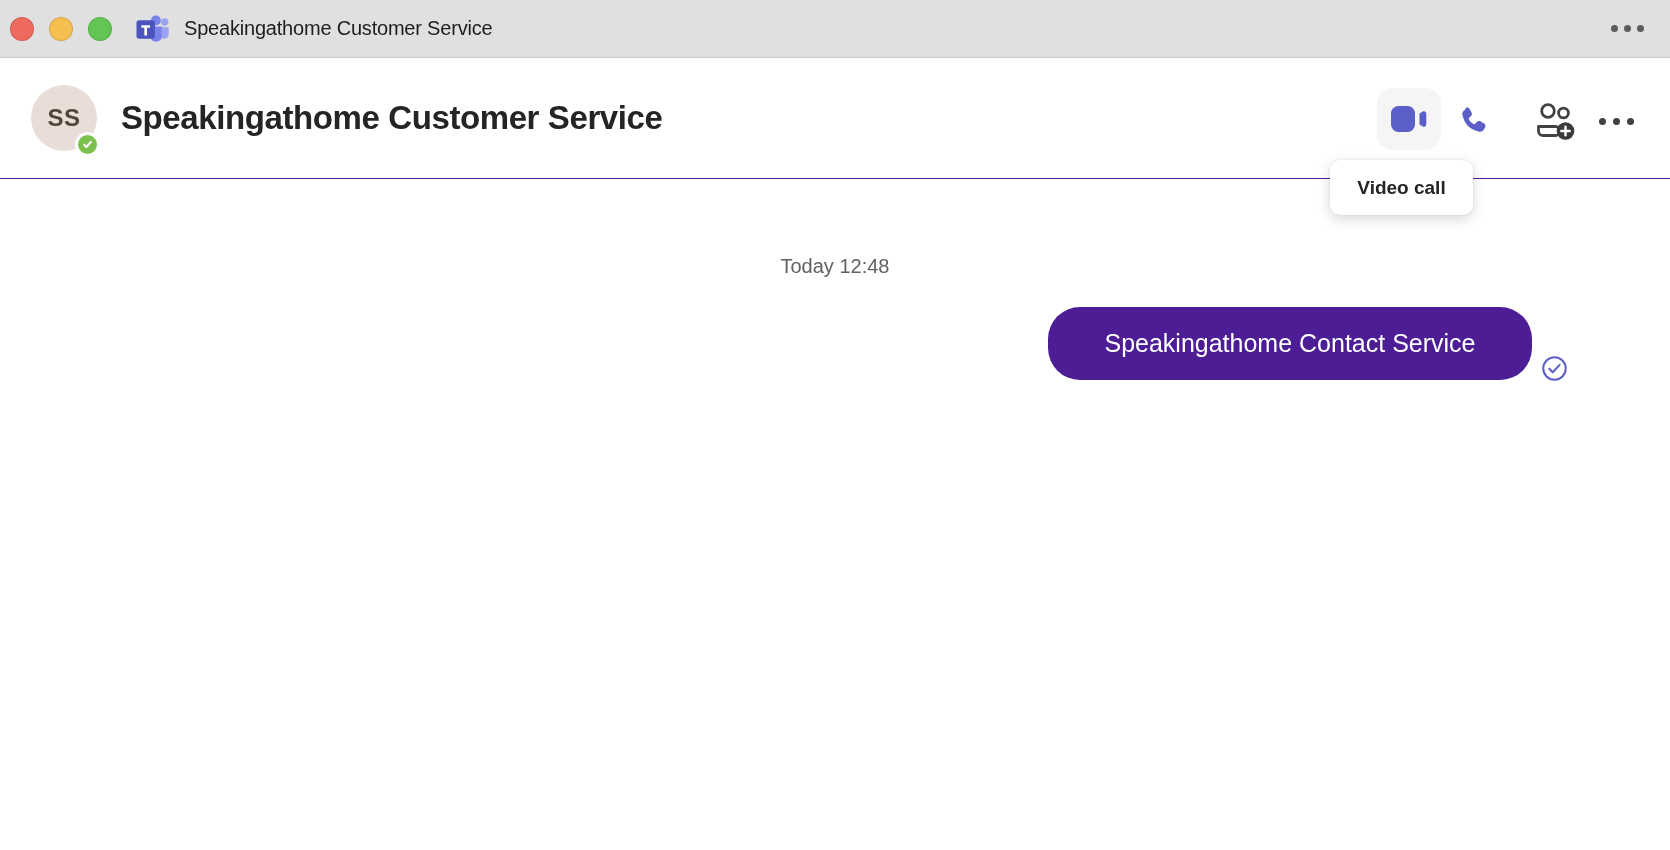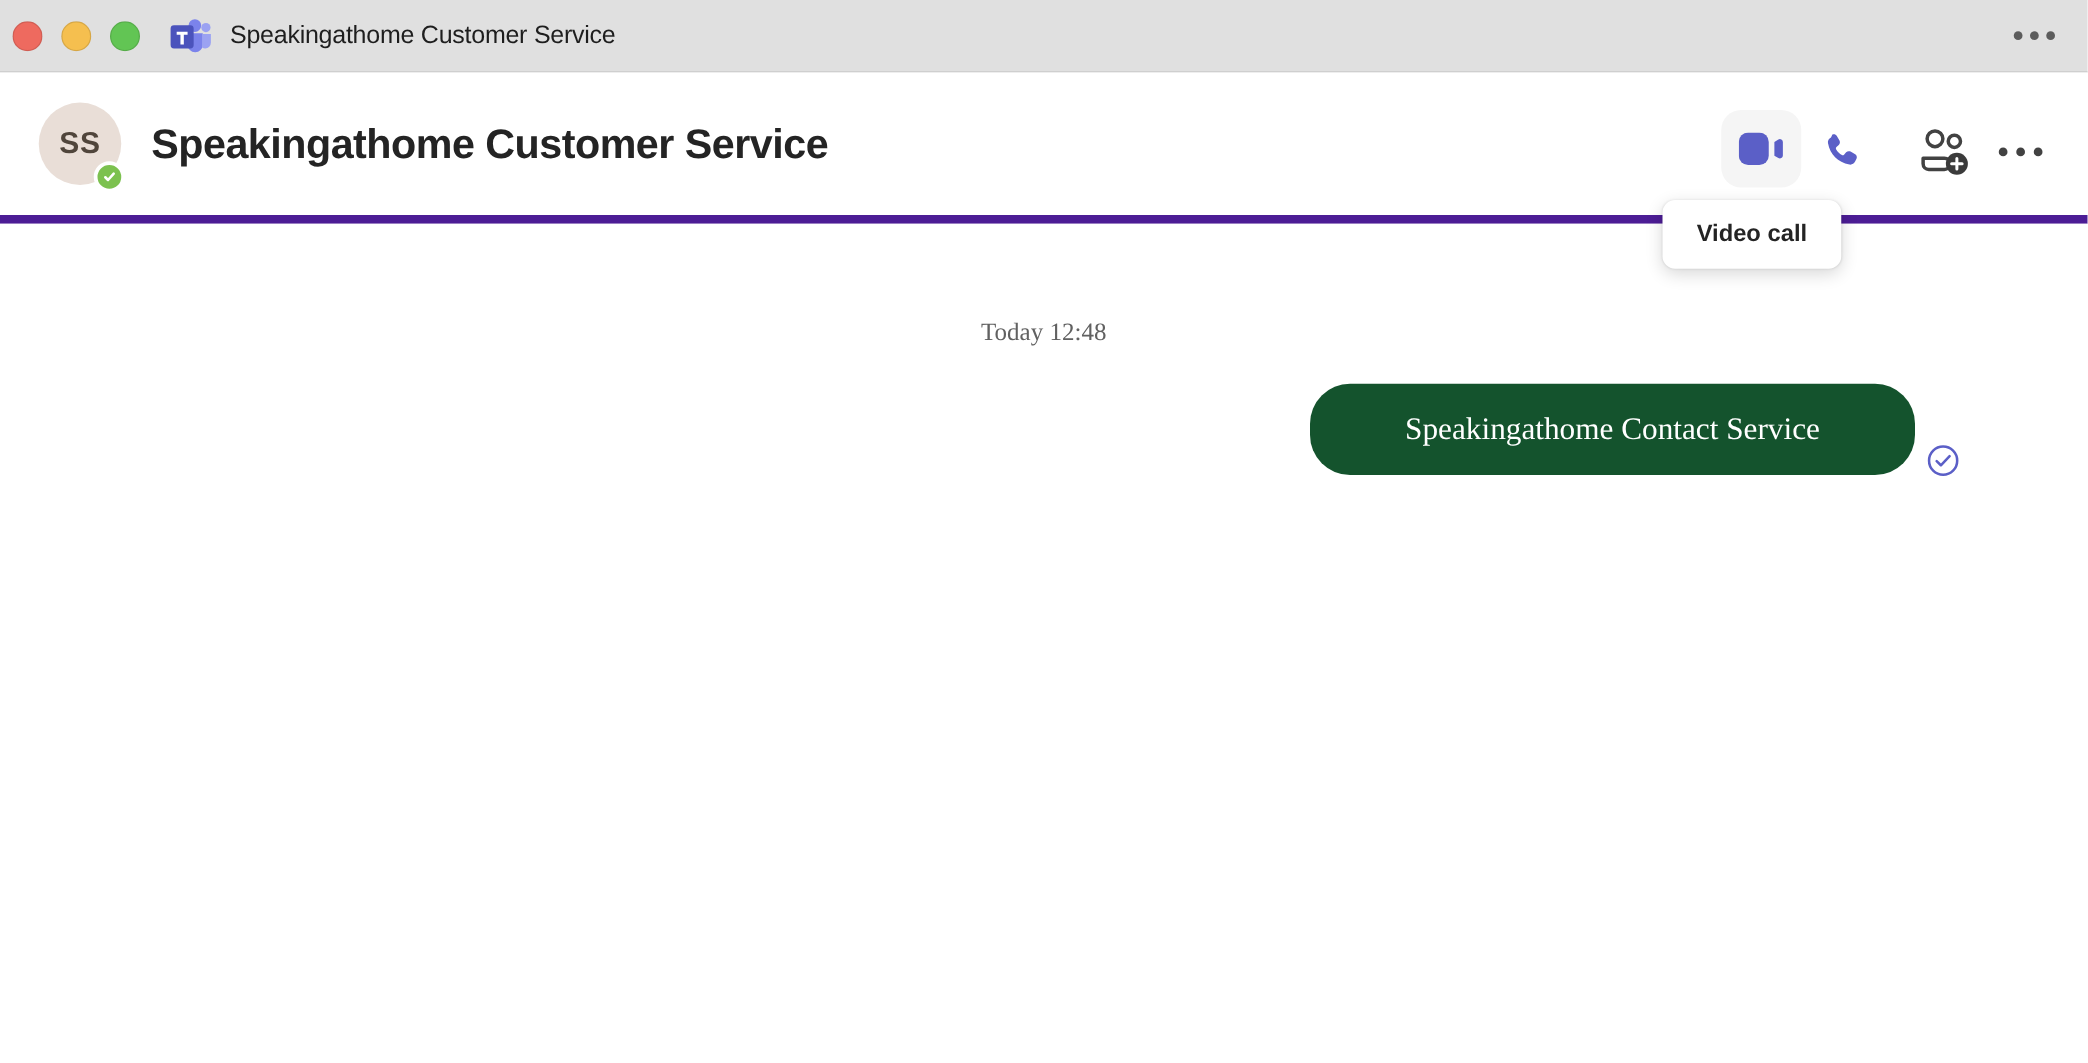--- a/index.html
+++ b/index.html
@@ -28,21 +28,21 @@
   .light.green  { background: #62c554; }
   .teams-logo { margin-left: 24px; width: 33px; height: 32px; display: block; }
   .titlebar-title { margin-left: 15px; font-size: 20px; color: #1e1e1e; letter-spacing: -0.2px; }
   .titlebar-more { position: absolute; right: 26px; top: 0; height: 100%; display: flex; align-items: center; gap: 6px; cursor: pointer; }
   .titlebar-more i { width: 7px; height: 7px; border-radius: 50%; background: #5c5c5c; display: block; }
 
   
   .chat-header {
     height: 121px;
     background: #ffffff;
-    border-bottom: 7px solid #4c1d95;
+    border-bottom: 1px solid #4c1d95;
     display: flex;
     align-items: center;
     position: relative;
   }
   .avatar-wrap { position: relative; width: 66px; height: 66px; margin-left: 31px; flex: none; }
   .avatar {
     width: 66px; height: 66px; border-radius: 50%;
     background: #e9ded7; color: #50453b;
     font-size: 24px; font-weight: 600; letter-spacing: 0.5px;
     display: flex; align-items: center; justify-content: center;
@@ -71,29 +71,29 @@
     width: 143px; height: 55px;
     background: #ffffff; border-radius: 10px;
     box-shadow: 0 4px 14px rgba(0,0,0,0.16), 0 0 2px rgba(0,0,0,0.10);
     display: flex; align-items: center; justify-content: center;
     font-size: 19px; color: #242424;
     z-index: 20;
     font-weight: bold;
   }
 
   
-  .chat-body { position: relative; height: 671px; background: #ffffff; font-family: Liberation Serif, serif; }
+  .chat-body { position: relative; height: 671px; background: #ffffff; }
   .date-divider {
     position: absolute; top: 76px; left: 0; width: 100%;
     text-align: center; font-size: 20px; color: #616161;
   }
   .bubble {
     position: absolute; left: 1048px; top: 128px;
     width: 484px; height: 73px; border-radius: 32px;
-    background: #14532d; color: #ffffff;
+    background: #4c1d95; color: #ffffff;
     font-size: 25px;
     display: flex; align-items: center; justify-content: center;
     white-space: nowrap;
   }
   .seen-check { position: absolute; left: 1541px; top: 176px; width: 27px; height: 27px; }
 </style>
 </head>
 <body>
 
 <div class="titlebar">

